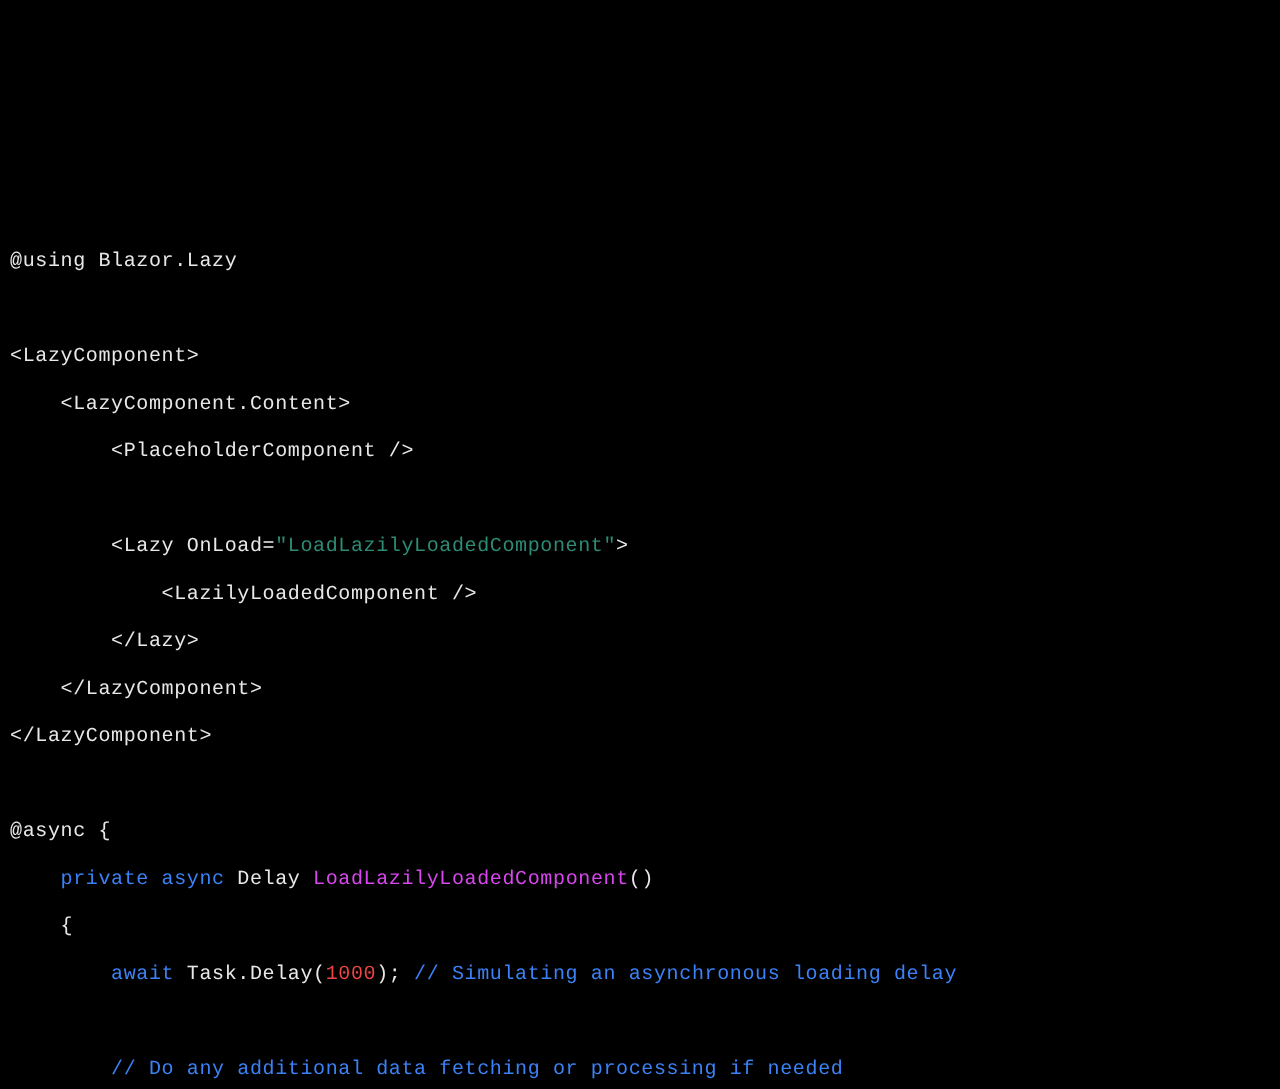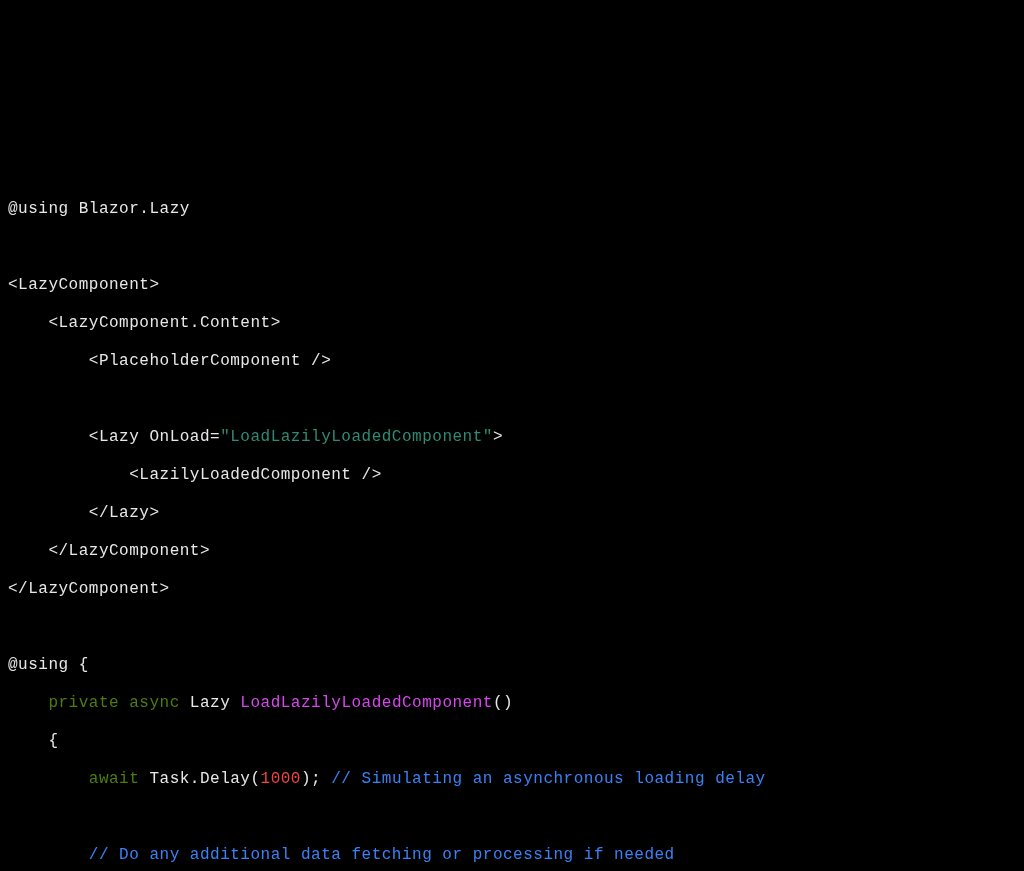--- a/index.html
+++ b/index.html
@@ -14,21 +14,21 @@
     line-height: 38px;
     white-space: pre;
   }
   .code {
     padding: 0 8px;
     letter-spacing: 0.5px;
   }
   .white   { color: #e8e8e8; }
   .gray    { color: #3b82f6; }
   .green   { color: #2e8b74; }
-  .blue    { color: #4d7c0f; text-align: center; }
+  .blue    { color: #3b82f6; text-align: center; }
   .red     { color: #d946ef; }
   .rednum  { color: #ef4444; }
 </style>
 </head>
 <body>
 
 
 
 <div class="code">
 <span class="white">@using Blazor.Lazy</span>
@@ -36,22 +36,22 @@
 <span class="white">&lt;LazyComponent&gt;</span>
 <span class="white">    &lt;LazyComponent.Content&gt;</span>
 <span class="white">        &lt;PlaceholderComponent /&gt;</span>
 
 <span class="white">        &lt;Lazy OnLoad=</span><span class="green">"LoadLazilyLoadedComponent"</span><span class="white">&gt;</span>
 <span class="white">            &lt;LazilyLoadedComponent /&gt;</span>
 <span class="white">        &lt;/Lazy&gt;</span>
 <span class="white">    &lt;/LazyComponent&gt;</span>
 <span class="white">&lt;/LazyComponent&gt;</span>
 
-<span class="white">@using {</span>
-<span class="white">    </span><span class="blue">private</span><span class="white"> </span><span class="blue">async</span><span class="white"> Lazy </span><span class="red">LoadLazilyLoadedComponent</span><span class="white">()</span>
+<span class="white">@async {</span>
+<span class="white">    </span><span class="blue">private</span><span class="white"> </span><span class="blue">async</span><span class="white"> Delay </span><span class="red">LoadLazilyLoadedComponent</span><span class="white">()</span>
 <span class="white">    {</span>
 <span class="white">        </span><span class="blue">await</span><span class="white"> Task.Delay(</span><span class="rednum">1000</span><span class="white">); </span><span class="gray">// Simulating an asynchronous loading delay</span>
 
 <span class="white">        </span><span class="gray">// Do any additional data fetching or processing if needed</span>
 
 
 
 
 
 </div>

